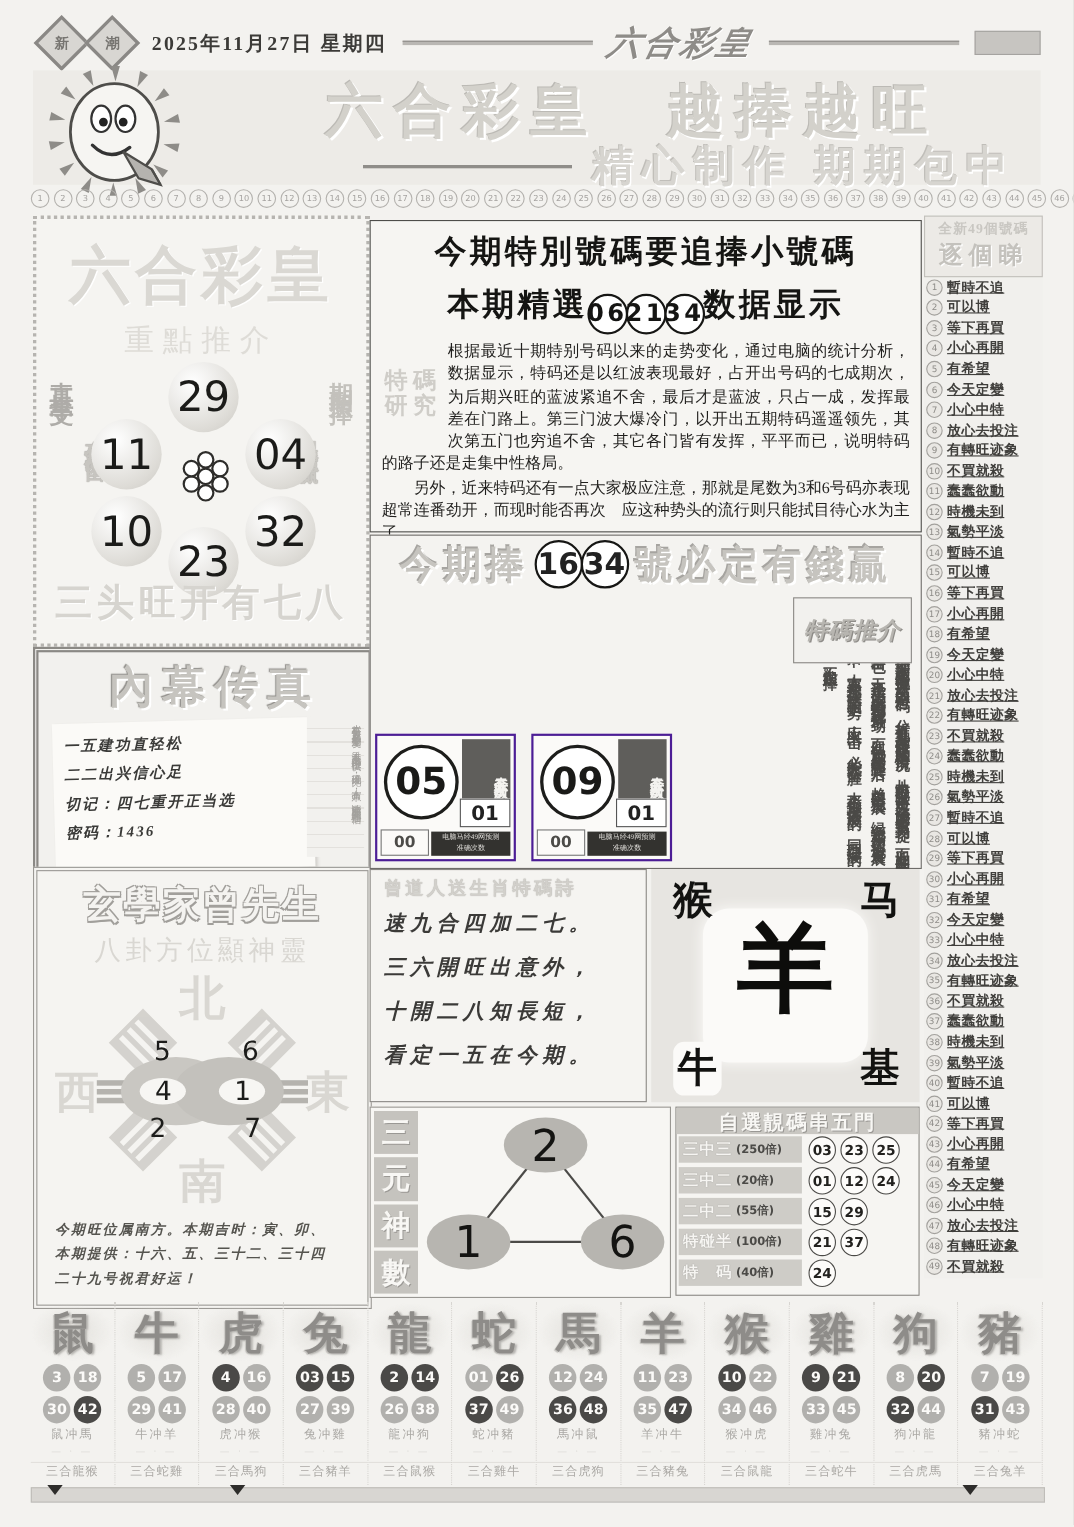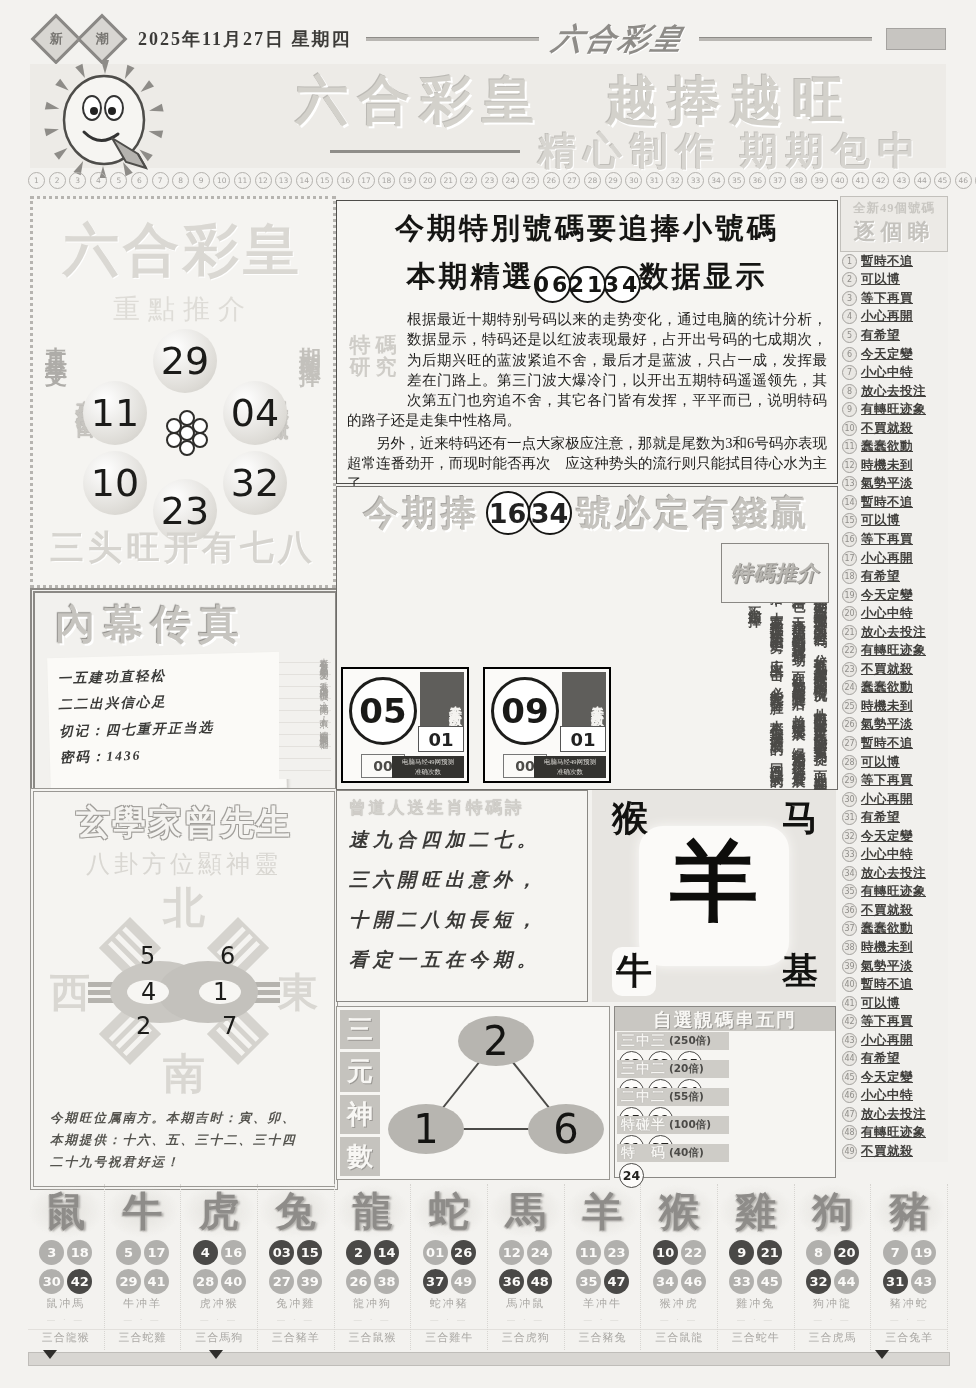--- a/index.html
+++ b/index.html
@@ -42,21 +42,21 @@
   .vr2{right:40px;top:185px;font-size:20px;color:#cbc9c4;text-shadow:0 0 1px #9a9894;}
   .ballfield{position:absolute;left:62px;top:130px;width:180px;height:200px;}
   .pball{position:absolute;width:64px;height:64px;border-radius:50%;
          background:radial-gradient(circle at 35% 30%,#ffffff,#dddbd6 70%,#c9c7c2);
          display:flex;align-items:center;justify-content:center;
          font:500 38px "DejaVu Sans",sans-serif;color:#1b1b19;}
   .flower{position:absolute;left:66px;top:78px;}
   .promo-foot{position:absolute;bottom:14px;width:100%;text-align:center;font-size:34px;font-weight:bold;
               color:#d6d4cf;letter-spacing:4px;text-shadow:1px 1px 0 #fff;}
   .box-insider{position:absolute;top:588px;left:30px;width:300px;height:196px;border:5px double #8b8985;background:#f2f1ee;}
-  .ins-title{font-size:40px;font-weight:bold;letter-spacing:8px;color:#c6c4bf;
+  .ins-title{text-align:center;font-size:40px;font-weight:bold;letter-spacing:8px;color:#c6c4bf;
              text-shadow:2px 2px 0 #fff,-1px -1px 1px #8f8d89;margin-top:4px;padding-left:20px;}
   .note{position:absolute;left:14px;top:62px;width:216px;height:120px;background:#fbfaf7;
         transform:rotate(-1.6deg);box-shadow:2px 2px 3px #cfcdc9;padding:8px 10px;}
   .note div{font-style:italic;font-weight:bold;font-size:13.5px;color:#3a3a38;line-height:1.95;letter-spacing:2px;}
   .ins-side{position:absolute;right:4px;top:58px;height:128px;width:52px;writing-mode:vertical-rl;
             font-size:9px;color:#a3a19d;letter-spacing:1px;line-height:1.6;
             background:repeating-linear-gradient(#f2f1ee 0 11px,#e3e1dd 11px 12px);}
   .box-mystic{position:absolute;top:788px;left:30px;width:300px;height:394px;border:4px double #9a9894;background:#f5f4f1;}
   .mys-title{text-align:center;font-size:34px;font-weight:bold;letter-spacing:2px;margin-top:8px;color:#f4f3f0;
              text-shadow:-1px -1px 0 #a19f9b,1px -1px 0 #a19f9b,-1px 1px 0 #a19f9b,1px 1px 0 #a19f9b;}
@@ -78,51 +78,51 @@
   .a2h .gt{font-size:35px;font-weight:bold;letter-spacing:4px;color:#c6c4bf;text-shadow:2px 2px 0 #fff,-1px -1px 0 #a6a4a0;white-space:nowrap;}
   .a2h .hl-circle{width:40px;height:40px;font-size:27px;}
   .a2content{position:relative;height:248px;}
   .a2vert{position:absolute;inset:2px 6px 2px 4px;writing-mode:vertical-rl;font-size:13.5px;font-weight:bold;
           color:#4b4a47;line-height:1.62;letter-spacing:2.5px;text-align:justify;}
   .inset{position:absolute;right:8px;top:4px;width:106px;height:58px;border:1.5px solid #8a8884;background:#f2f1ee;
          display:flex;align-items:center;justify-content:center;}
   .inset span{font-size:21px;font-weight:bold;font-style:italic;letter-spacing:1px;color:#b7b5b0;
               text-shadow:1px 1px 0 #8e8c88;}
   .stats{position:absolute;left:4px;bottom:4px;display:flex;gap:14px;}
-  .sbox{width:124px;height:112px;border:2px solid #000000;background:#fbfaf8;position:relative;}
+  .sbox{width:124px;height:112px;border:2px solid #4c1d95;background:#fbfaf8;position:relative;}
   .sball{position:absolute;left:6px;top:8px;width:62px;height:62px;border:3.5px solid #1d1d1b;border-radius:50%;
          background:#fff;display:flex;align-items:center;justify-content:center;
          font:bold 34px "DejaVu Sans",sans-serif;color:#1a1a18;}
   .shead{position:absolute;right:3px;top:3px;width:44px;height:52px;background:#5f5e5b;color:#f4f3f0;
          display:flex;justify-content:center;gap:3px;writing-mode:vertical-rl;
          font-size:13px;font-weight:bold;letter-spacing:1px;padding-top:2px;}
   .sval{position:absolute;right:3px;top:57px;width:44px;height:24px;border:1px solid #555;background:#fff;
         font:bold 18px "DejaVu Sans",sans-serif;display:flex;align-items:center;justify-content:center;}
   .scorner{position:absolute;left:3px;bottom:3px;width:42px;height:22px;border:1px solid #777;
-           font:bold 14px "DejaVu Sans",sans-serif;color:#4c4b48;display:flex;align-items:center;justify-content:center;margin-left:15px;}
+           font:bold 14px "DejaVu Sans",sans-serif;color:#4c4b48;display:flex;align-items:center;justify-content:center;}
   .sfoot{position:absolute;left:49px;bottom:3px;right:3px;height:22px;background:#33322f;color:#dcdad6;
          font-size:6.5px;line-height:1.5;text-align:center;display:flex;flex-direction:column;justify-content:center;}
   .poem{position:absolute;top:790px;left:336px;width:252px;height:212px;border:1px solid #8a8884;background:#f5f4f1;padding:6px 12px;box-sizing:border-box;}
   .poem-title{font-size:16.5px;font-weight:bold;letter-spacing:3px;color:#d2d0cb;text-shadow:0 0 1px #aaa8a4;}
   .poem-lines div{font-style:italic;font-size:19px;font-weight:bold;color:#3b3a38;letter-spacing:5px;line-height:2.0;margin-top:2px;}
   .zpanel{position:absolute;top:790px;left:592px;width:244px;height:212px;background:#e7e5e1;}
   .zstar{position:absolute;left:47px;top:36px;width:150px;height:140px;background:#fbfaf8;border-radius:24px;
          box-shadow:0 0 12px #fbfaf8;}
   .zc{position:absolute;font-size:36px;font-weight:bold;color:#121210;}
   .zc.tl{left:20px;top:4px;} .zc.tr{right:18px;top:4px;}
   .zc.bl{left:20px;bottom:6px;background:#fbfaf8;border-radius:10px;padding:0 4px;} .zc.br{right:18px;bottom:6px;}
   .zcenter{position:absolute;left:0;top:44px;width:100%;text-align:center;font-size:88px;font-weight:bold;color:#0d0d0b;line-height:1.1;}
   .sanyuan{position:absolute;top:1006px;left:336px;width:272px;height:172px;border:1px solid #999792;background:#f7f6f3;}
   .sy-label{position:absolute;left:0;top:0;bottom:0;width:46px;display:flex;flex-direction:column;gap:3px;padding:3px;box-sizing:border-box;}
   .sy-label div{flex:1;background:#c5c3be;color:#f8f7f4;font-size:26px;font-weight:bold;display:flex;align-items:center;justify-content:center;text-shadow:1px 1px 0 #9a9894;}
   .sy-svg{position:absolute;left:46px;top:0;}
   .bet{position:absolute;top:1006px;left:614px;width:222px;height:172px;border:1px solid #8a8884;background:#f6f5f2;box-sizing:border-box;}
   .bet-title{height:24px;background:#c9c7c2;display:flex;align-items:center;justify-content:center;
              font-size:18.5px;font-weight:bold;letter-spacing:2px;color:#f8f7f4;text-shadow:1px 1px 0 #9a9894;}
-  .bet-row{height:28px;display:flex;align-items:flex-start;flex-direction:column;}
+  .bet-row{height:28px;display:flex;align-items:center;}
   .bet-name{width:112px;height:24px;margin:1px 2px;background:#ceccc7;display:flex;align-items:center;gap:3px;padding-left:4px;box-sizing:border-box;}
   .bet-name .nm{font-size:14px;font-weight:bold;color:#f6f5f2;text-shadow:0 0 1px #8e8c88;letter-spacing:1px;white-space:nowrap;}
   .bet-name .od{font:bold 10.5px "DejaVu Sans",sans-serif;color:#4b4a47;white-space:nowrap;}
   .bet-balls{display:flex;gap:4px;margin-left:4px;}
   .bet-ball{width:23px;height:23px;border:1.5px solid #4b4a47;border-radius:50%;display:flex;align-items:center;justify-content:center;
             font:bold 12.5px "DejaVu Sans",sans-serif;color:#23221f;background:#fdfcfa;}
   
   .rlist{position:absolute;top:196px;left:840px;width:108px;height:966px;background:#f1f0ed;}
   .rhead{border:1px solid #c2c0bb;background:#eceae6;text-align:center;padding:3px 0 4px 0;}
   .rhead .h1{font-size:12.5px;font-weight:bold;letter-spacing:1px;color:#c9c7c2;}

